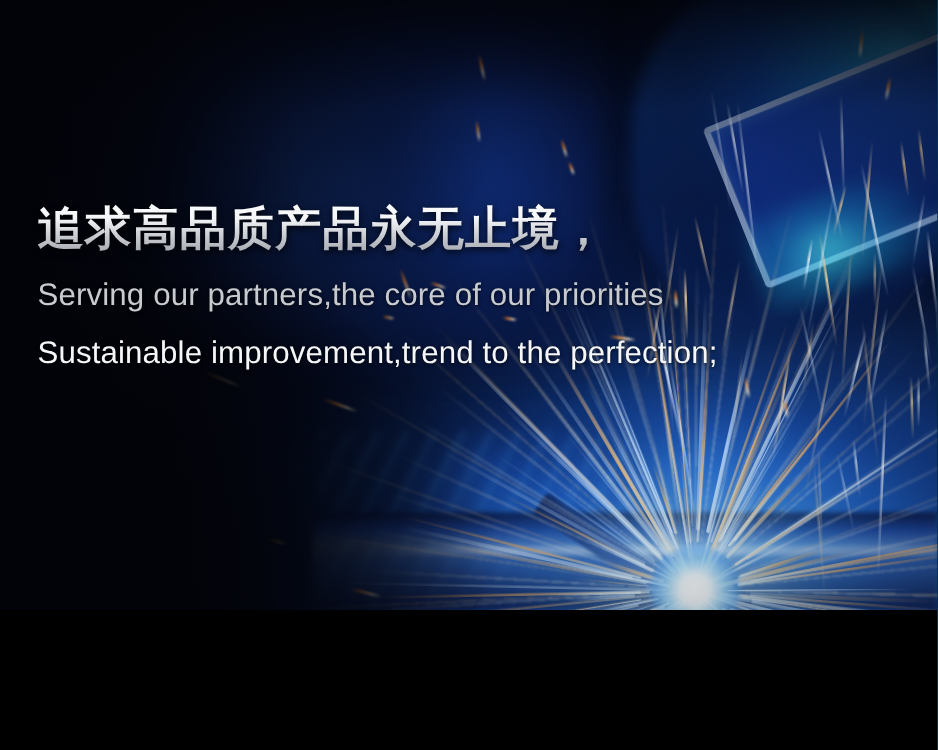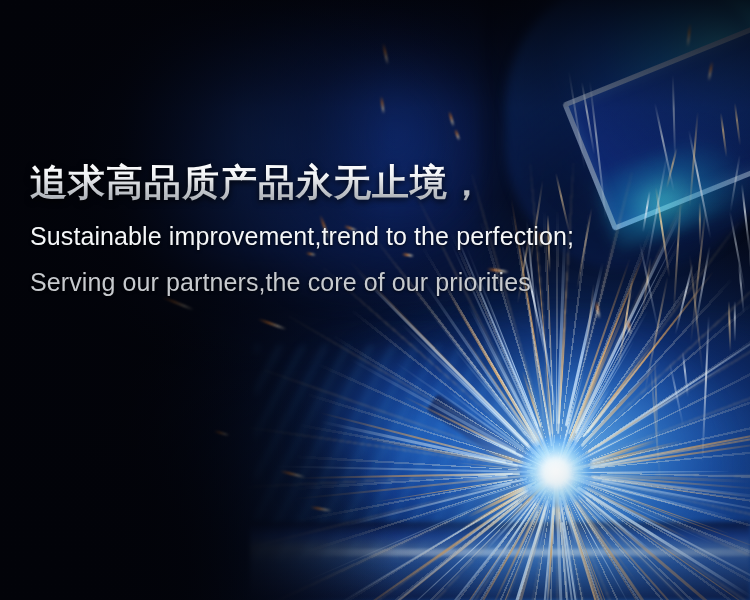--- a/index.html
+++ b/index.html
@@ -8,21 +8,21 @@
     padding: 0;
     background: #000;
   }
   body {
     font-family: "Liberation Sans", sans-serif;
   }
 
   .banner {
     position: relative;
     width: 750px;
-    height: 600px;
+    height: 488px;
     overflow: hidden;
     background: #0369a1;
   }
 
   
   .scene {
     position: absolute;
     inset: 0;
     overflow: hidden;
   }
@@ -515,17 +515,17 @@
     <div class="arc-core"></div>
 
     <div class="vignette"></div>
     <div class="vignette-bottomleft"></div>
   </div>
 
   <div class="copy">
     <div class="headline-wrap">
       <div class="headline">追求高品质产品永无止境，</div>
     </div>
+    <div class="sub sub-2">Serving our partners,the core of our priorities</div>
     <div class="sub sub-1">Sustainable improvement,trend to the perfection;</div>
-    <div class="sub sub-2">Serving our partners,the core of our priorities</div>
   </div>
 
 </div>
 
 </body></html>

